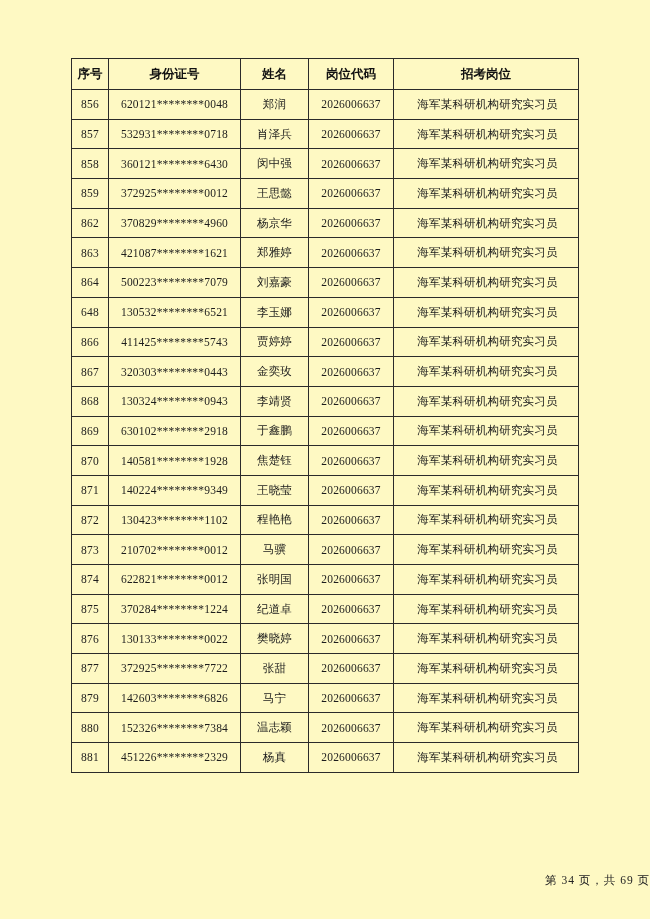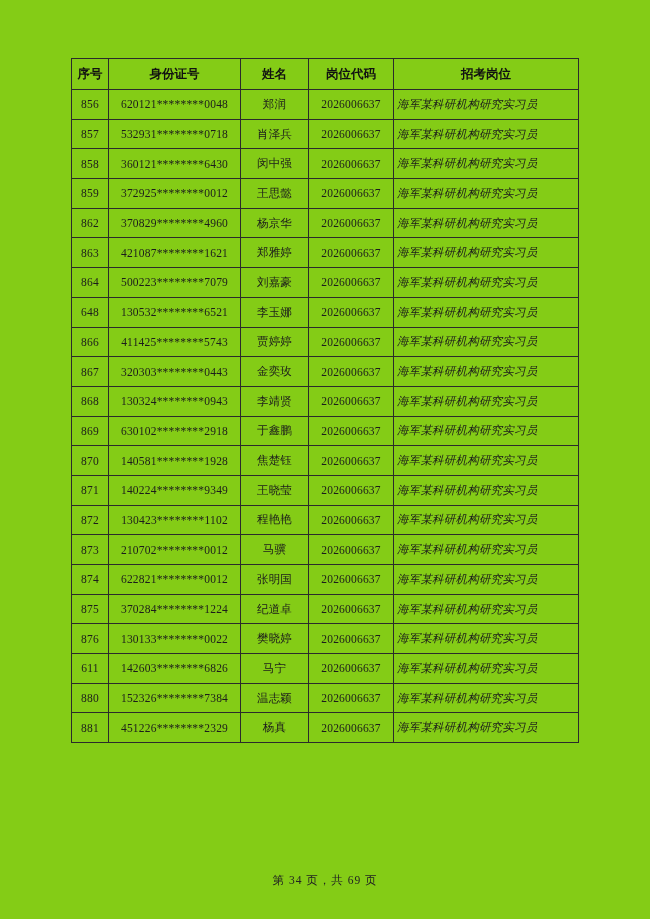--- a/index.html
+++ b/index.html
@@ -4,21 +4,21 @@
 <style>
   html, body {
     margin: 0;
     padding: 0;
     background: #ffffff;
   }
   .page {
     position: relative;
     width: 650px;
     height: 919px;
-    background: #84cc16;
+    background: #fef9c3;
     overflow: hidden;
     font-family: "Liberation Serif", "DejaVu Serif", serif;
     color: #1a1a1a;
   }
   table.roster {
     position: absolute;
     left: 71px;
     top: 58px;
     width: 507px;
     border-collapse: collapse;
@@ -41,30 +41,29 @@
     color: #111111;
   }
   table.roster td {
     height: 28.7px;
     font-size: 11.5px;
     font-weight: normal;
     color: #1c1c1c;
     letter-spacing: 0.2px;
   }
   table.roster td.job-title {
-    text-align: left;
+    text-align: center;
     padding-left: 3px;
-    font-style: italic;
   }
   .footer {
     position: absolute;
     left: 0;
     top: 873px;
     width: 100%;
-    text-align: center;
+    text-align: right;
     font-size: 11.5px;
     color: #222222;
     letter-spacing: 1px;
   }
 </style>
 </head>
 <body>
 
 <div class="page">
 
@@ -213,21 +212,28 @@
           <td class="job-title">海军某科研机构研究实习员</td>
         </tr>
         <tr>
           <td>876</td>
           <td>130133********0022</td>
           <td>樊晓婷</td>
           <td>2026006637</td>
           <td class="job-title">海军某科研机构研究实习员</td>
         </tr>
         <tr>
-          <td>611</td>
+          <td>877</td>
+          <td>372925********7722</td>
+          <td>张甜</td>
+          <td>2026006637</td>
+          <td class="job-title">海军某科研机构研究实习员</td>
+        </tr>
+        <tr>
+          <td>879</td>
           <td>142603********6826</td>
           <td>马宁</td>
           <td>2026006637</td>
           <td class="job-title">海军某科研机构研究实习员</td>
         </tr>
         <tr>
           <td>880</td>
           <td>152326********7384</td>
           <td>温志颖</td>
           <td>2026006637</td>

